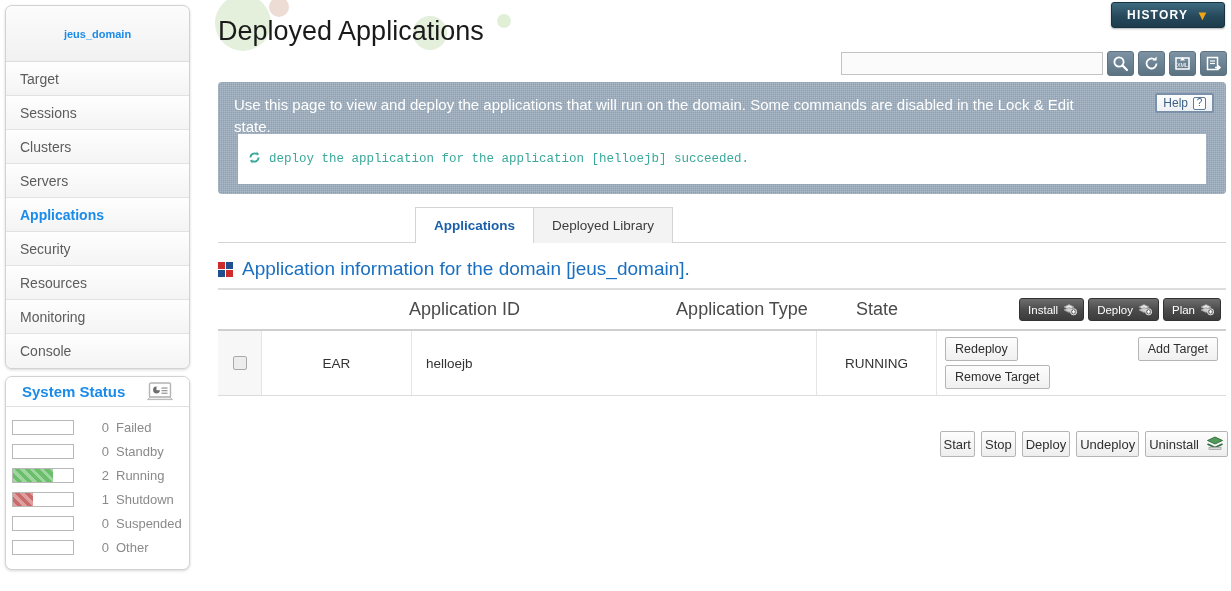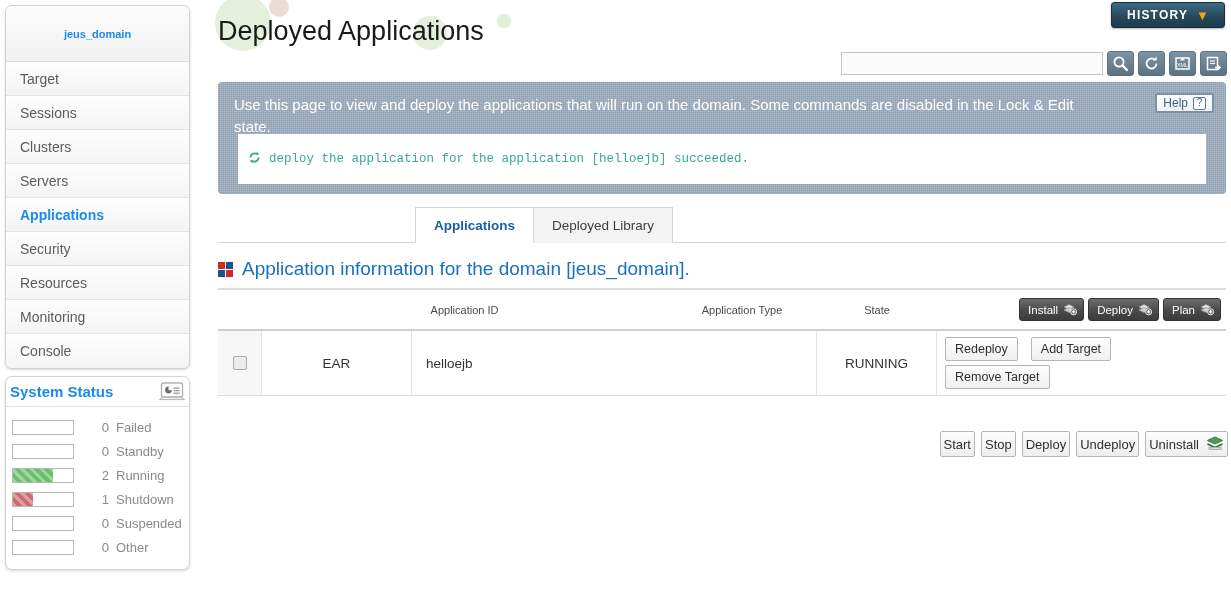--- a/index.html
+++ b/index.html
@@ -45,21 +45,21 @@
     border-bottom: 1px solid #e2e2e2;
     cursor: pointer;
   }
   .nav-item:last-child { border-bottom: none; }
   .nav-item.active { color: #1b8bea; font-weight: bold; }
 
   .status-panel { margin-top: 7px; }
   .status-head {
     height: 30px;
     display: flex; align-items: center;
-    padding: 0 4px;
+    padding: 0 16px;
     background: #ffffff;
     border-bottom: 1px solid #e0e0e0;
   }
   .status-head .title { color:#1b8bea; font-size:15px; font-weight:bold; flex:1; }
   .laptop-ico { width: 26px; height: 19px; display:block; }
   .status-rows { padding: 8px 6px 10px 6px; background:#fff; border-radius:0 0 7px 7px; }
   .status-row { display:flex; align-items:center; height:24px; }
   .bar-track {
     width: 62px; height: 15px;
     border: 1px solid #b8b8b8;
@@ -175,21 +175,21 @@
   .sec-ico .br { left:8px; top:8px; width:7px; height:7px; background:#d02b2b; }
   .section-title { font-size:19px; color:#1b6fc0; }
   .sec-rule { position:absolute; left:23px; top:288px; width:1008px; height:2px; background:#dddddd; }
 
   
   .tbl { position:absolute; left:23px; top:290px; width:1008px; }
   .thead {
     height:41px; display:flex; align-items:center;
     border-bottom:2px solid #cfcfcf; background:#fff;
   }
-  .th { font-size:11px; color:#4a4a4a; text-align:center; }
+  .th { font-size:18px; color:#4a4a4a; text-align:center; }
   .c-chk   { width:44px; flex:none; }
   .c-appid { width:405px; flex:none; }
   .c-type  { width:150px; flex:none; }
   .c-state { width:120px; flex:none; }
   .c-act   { flex:1; display:flex; align-items:center; justify-content:flex-end; gap:4px; padding-right:5px; }
 
   .dark-btn {
     height:23px; padding:0 6px 0 8px;
     display:flex; align-items:center; gap:5px;
     background: linear-gradient(to bottom,#6e6e6e 0%,#4c4c4c 50%,#3c3c3c 100%);
@@ -207,21 +207,21 @@
     width:14px; height:14px; background:#ececec;
     border:1px solid #a9a9a9; border-radius:2px; cursor:pointer;
   }
   .lt-btn {
     height:24px; padding:0 9px;
     display:flex; align-items:center; justify-content:center;
     background: linear-gradient(to bottom,#fdfdfd,#f0f0f0);
     border:1px solid #b5b5b5; border-radius:2px;
     font-size:12.5px; color:#2f2f2f; cursor:pointer; white-space:nowrap;
   }
-  .row-act-line { display:flex; gap:13px; justify-content:flex-start; width:100%; }
+  .row-act-line { display:flex; gap:20px; justify-content:space-between; width:100%; }
 
   
   .footer-btns {
     position:absolute; right:3px; top:431px;
     display:flex; align-items:center; gap:6px;
   }
   .ft-btn {
     height:26px; padding:0 3px;
     display:flex; align-items:center; gap:7px;
     background: linear-gradient(to bottom,#fdfdfd,#eeeeee);

